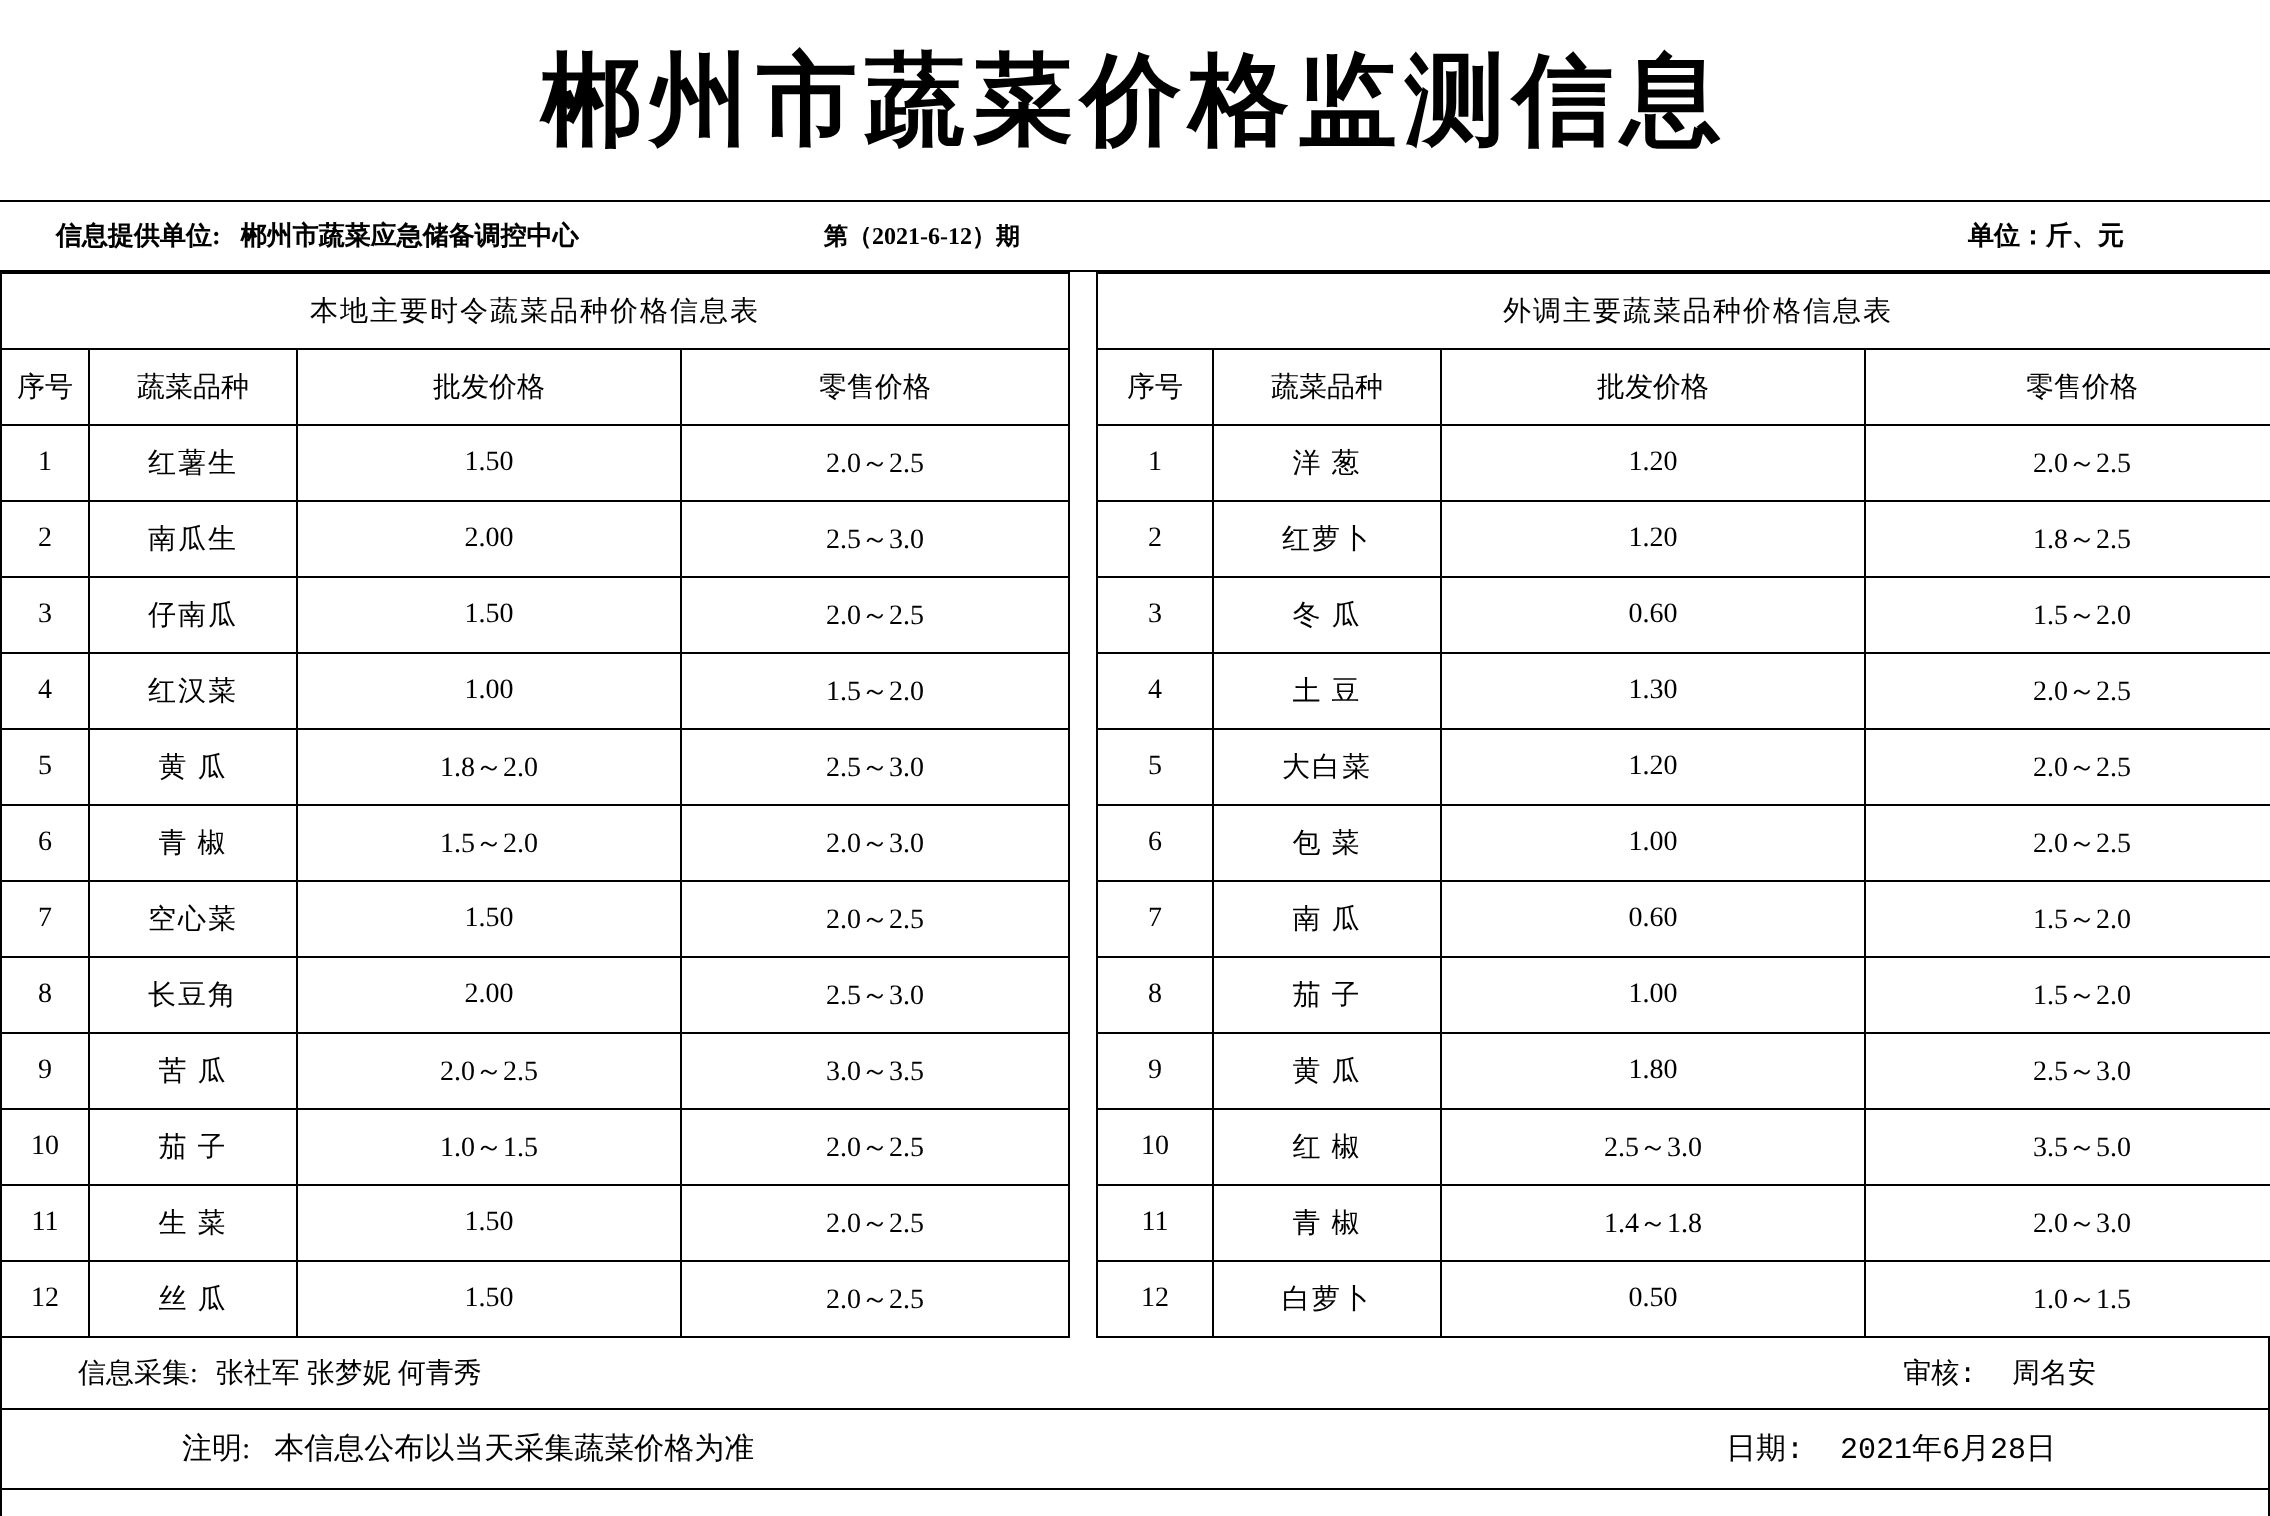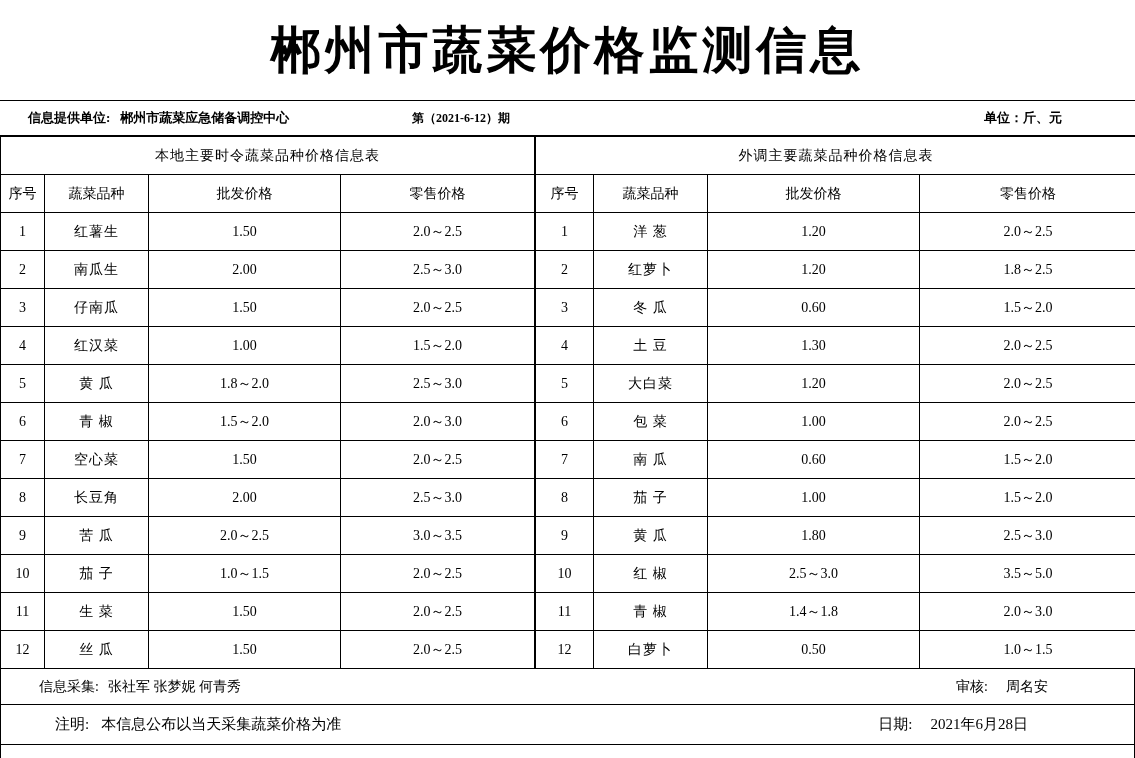--- a/index.html
+++ b/index.html
@@ -59,20 +59,21 @@
     flex: 1;
     text-align: right;
     padding-right: 73px;
     font-size: 13px;
   }
   
   .tables {
     display: flex;
     width: 1135px;
     box-sizing: border-box;
+    gap: 13px;
   }
   table.grid {
     border-collapse: collapse;
     table-layout: fixed;
   }
   table.grid td, table.grid th {
     border: 1px solid #000;
     text-align: center;
     vertical-align: middle;
     font-size: 14px;
@@ -115,23 +116,24 @@
   .f-left {
     padding-left: 38px;
     display: flex;
     gap: 9px;
   }
   .f-right {
     margin-left: auto;
     padding-right: 86px;
     display: flex;
     gap: 18px;
+    font-family: Liberation Mono, monospace;
   }
   .footer-row.note { height: 40px; }
-  .note .f-left { padding-left: 54px; gap: 12px; font-size: 15px;}
+  .note .f-left { padding-left: 90px; gap: 12px; font-size: 15px;}
   .note .f-right { padding-right: 106px; font-size: 15px;}
   .spacer-line {
     border-bottom: 1px solid #000;
     border-left: 1px solid #000;
     border-right: 1px solid #000;
     height: 28px;
     box-sizing: border-box;
   }
 </style>
 </head>

